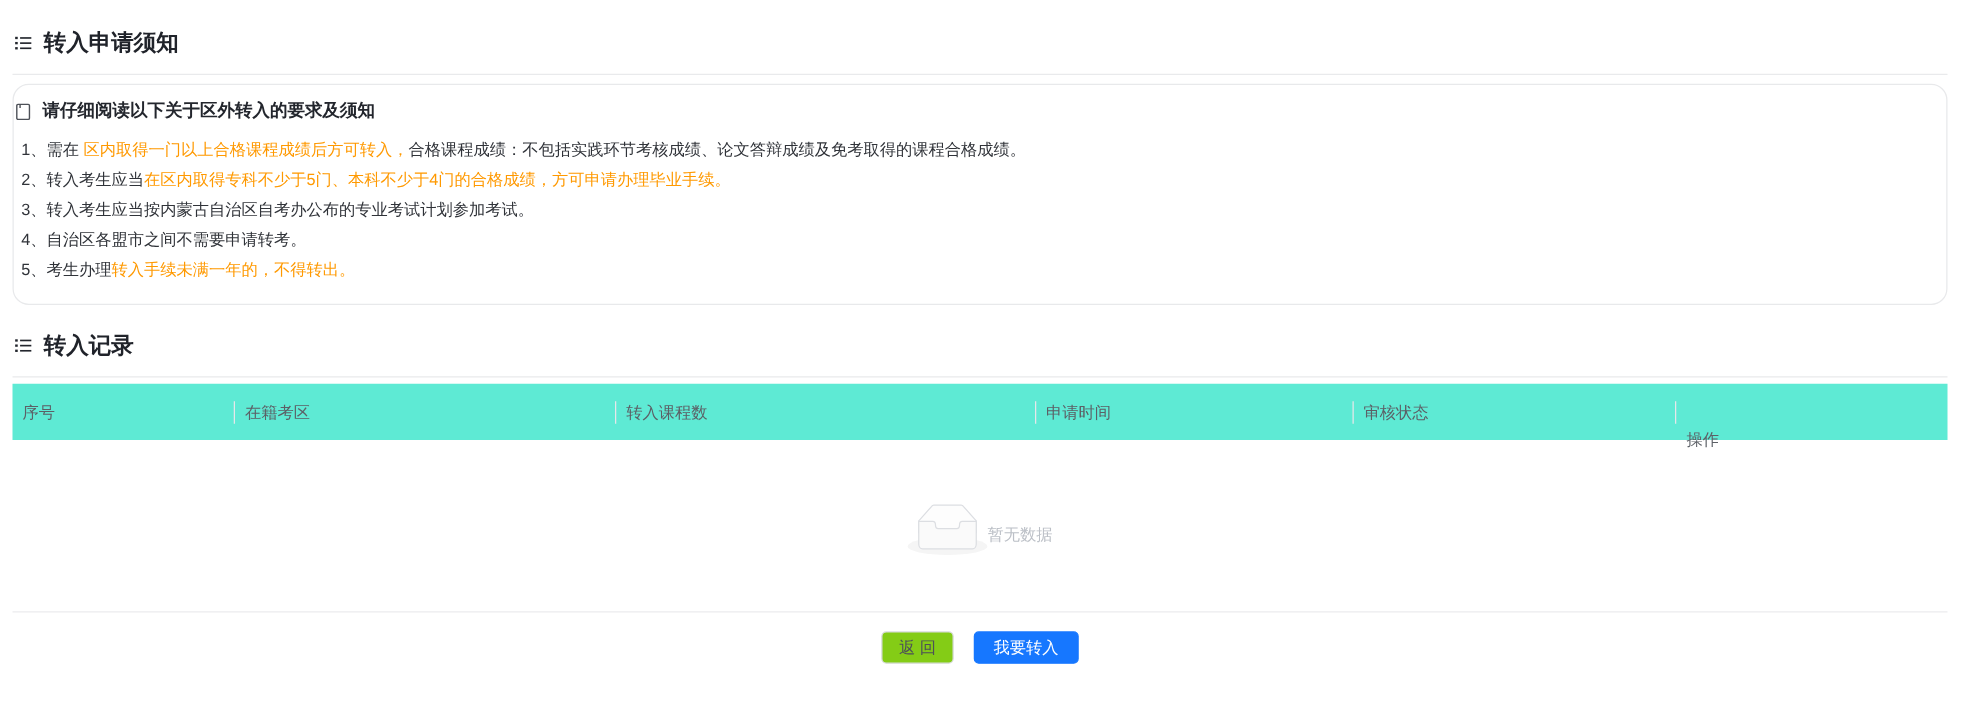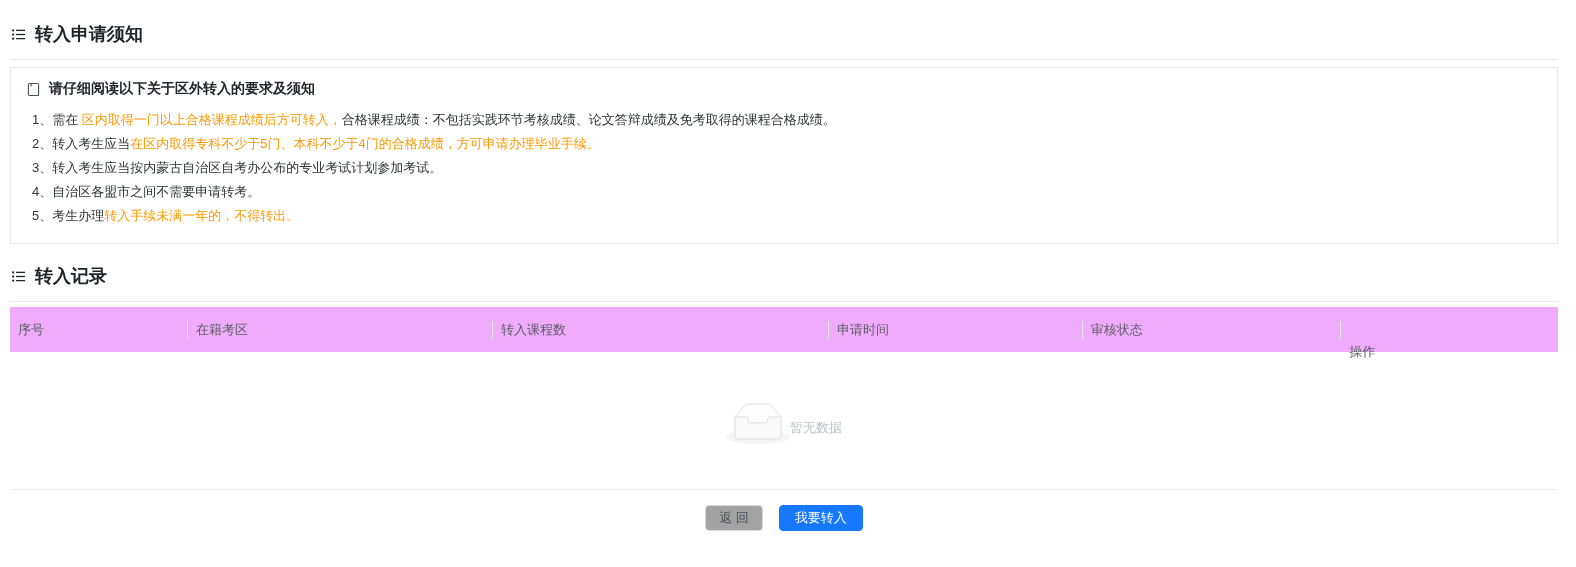--- a/index.html
+++ b/index.html
@@ -19,22 +19,22 @@
   }
   .divider {
     border: none; border-top: 1px solid #e9eaec;
     margin-top: 13px;
   }
 
   
   .notice-box {
     margin-top: 7px;
     border: 1px solid #e8e9eb;
-    border-radius: 0;
-    padding: 12px 15px 15px 15px;
+    border-radius: 13px;
+    padding: 12px 15px 15px 0;
   }
   .notice-box-header {
     display: flex; align-items: center; justify-content: space-between;
   }
   .notice-box-title {
     display: flex; align-items: center; gap: 8px;
     font-size: 14px; font-weight: bold; color: #23262d;
   }
   .badge {
     background: var(--badge-bg, #fdf4e5);
@@ -51,21 +51,21 @@
     padding-left: 6px;
   }
   .notice-item .hl { color: var(--hl-orange, #ff9900); }
 
   
   .records-section { margin-top: 20px; }
 
   .table-header-row {
     margin-top: 5px;
     display: flex; align-items: center;
-    background: #f0abfc;
+    background: #5eead4;
     height: 45px;
   }
   .th {
     position: relative;
     font-size: 13px; color: #5c6066;
     padding-left: 8px;
     white-space: nowrap;
   }
   .th:nth-child(1) { width: 11.5%; }
   .th:nth-child(2) { width: 19.7%; }
@@ -101,21 +101,21 @@
   .btn {
     font-family: inherit;
     font-size: 13px;
     height: 26px;
     padding: 0 13px;
     border-radius: 4px;
     cursor: pointer;
     line-height: 24px;
   }
   .btn-default {
-    background: #a3a3a3;
+    background: #84cc16;
     border: 1px solid #d9dbde;
     color: #4d5158;
   }
   .btn-primary {
     background: var(--primary-blue, #1677ff);
     border: 1px solid var(--primary-blue, #1677ff);
     color: #ffffff;
     padding: 0 15px;
   }
   .icon { display: inline-flex; align-items: center; }

